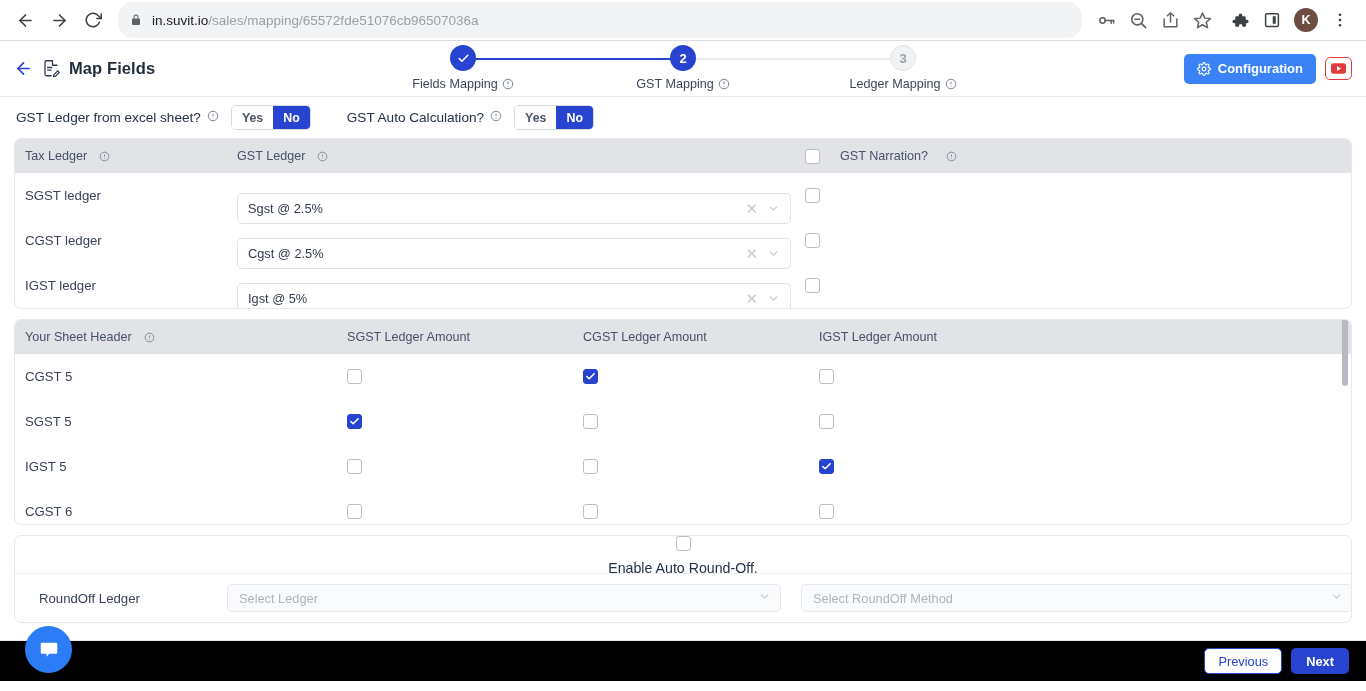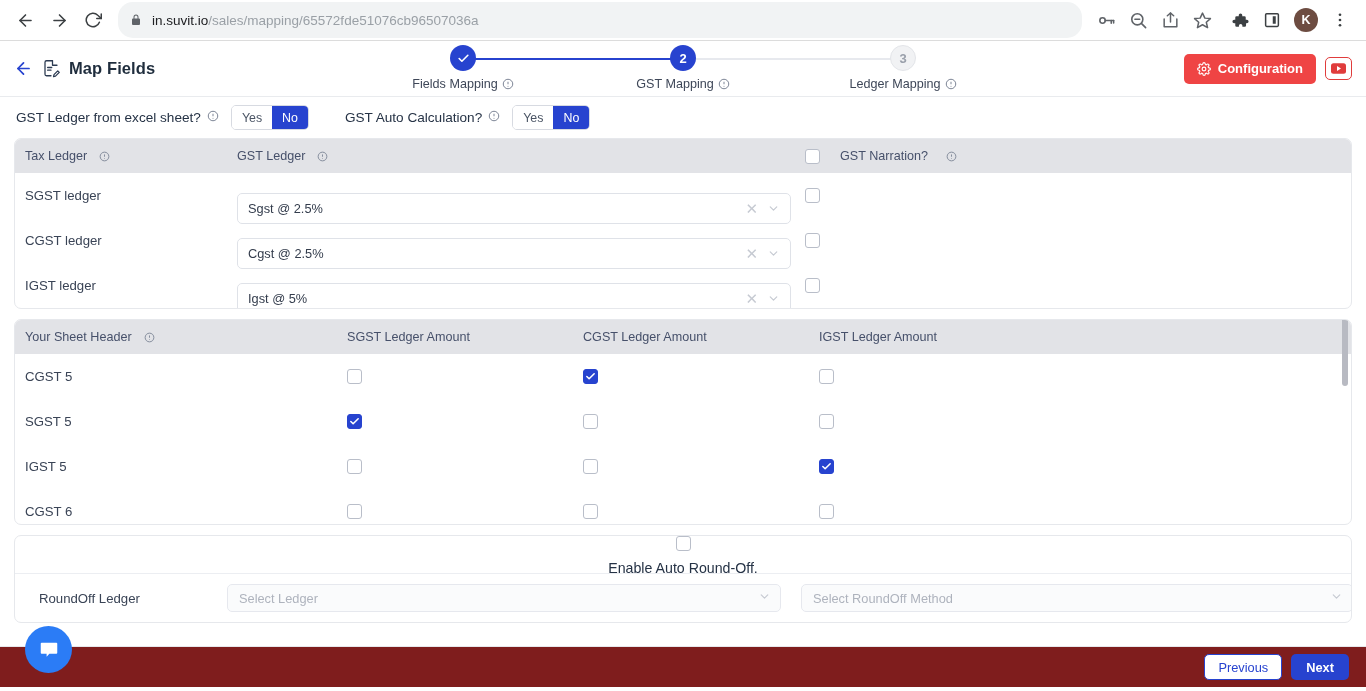--- a/index.html
+++ b/index.html
@@ -102,21 +102,21 @@
     white-space: nowrap;
   }
   .conn {
     position: absolute; top: 13px; height: 2px; z-index: 0;
   }
   .conn.filled { background: #2743cf; }
   .conn.empty { background: #e7e9ee; }
 
   .hdr-right { margin-left: auto; display: flex; align-items: center; gap: 9px; }
   .btn-config {
-    background: #ef4444; color: #fff;
+    background: #3b82f6; color: #fff;
     font-size: 13px; font-weight: 600;
     border: none; border-radius: 5px;
     height: 30px; padding: 0 13px;
     display: flex; align-items: center; gap: 7px;
     cursor: pointer;
   }
   .yt-btn {
     width: 27px; height: 23px;
     border: 1.5px solid #e03c3c; border-radius: 5px;
     display: flex; align-items: center; justify-content: center;
@@ -130,21 +130,21 @@
     padding: 0 16px;
     gap: 10px;
     background: #fff;
   }
   .tog-label { font-size: 13.6px; color: #253245; display: flex; gap: 6px; }
   .seg {
     display: flex; border: 1px solid #d7dae1; border-radius: 5px; overflow: hidden;
     height: 25px; margin-left: 2px;
   }
   .seg-btn {
-    font-size: 12.4px; font-weight: 400;
+    font-size: 12.4px; font-weight: 700;
     padding: 0 10px;
     display: flex; align-items: center;
     background: #fff; color: #4b5565;
     cursor: pointer; border: none;
     font-family: inherit;
   }
   .seg-btn.on { background: #2743cf; color: #fff; }
   .gap-lg { width: 16px; }
 
   
@@ -235,23 +235,23 @@
     background: #fafbfc;
     display: flex; align-items: center; padding: 0 9px 0 11px;
     font-size: 12.8px; color: #aeb3bd;
   }
   .ro-sel .ph { flex: 1 1 auto; }
   .ro-sel1 { width: 554px; flex: 0 0 554px; }
   .ro-sel2 { width: 552px; flex: 0 0 552px; margin-left: 20px;}
 
   
   .footer {
-    position: absolute; left: 0; right: 0; bottom: 4px;
+    position: absolute; left: 0; right: 0; bottom: 10px;
     height: 41px;
-    background: #7f1d1d;
+    background: #000000;
     border-top: 1px solid #e6e8ec;
     display: flex; align-items: center; justify-content: flex-end;
     padding-right: 17px; gap: 9px;
   }
   .btn-prev {
     height: 26px; padding: 0 13px;
     border: 1.4px solid #2743cf; border-radius: 5px;
     background: #fff; color: #2743cf;
     font-size: 12.8px; font-family: inherit; cursor: pointer;
     display: flex; align-items: center;

